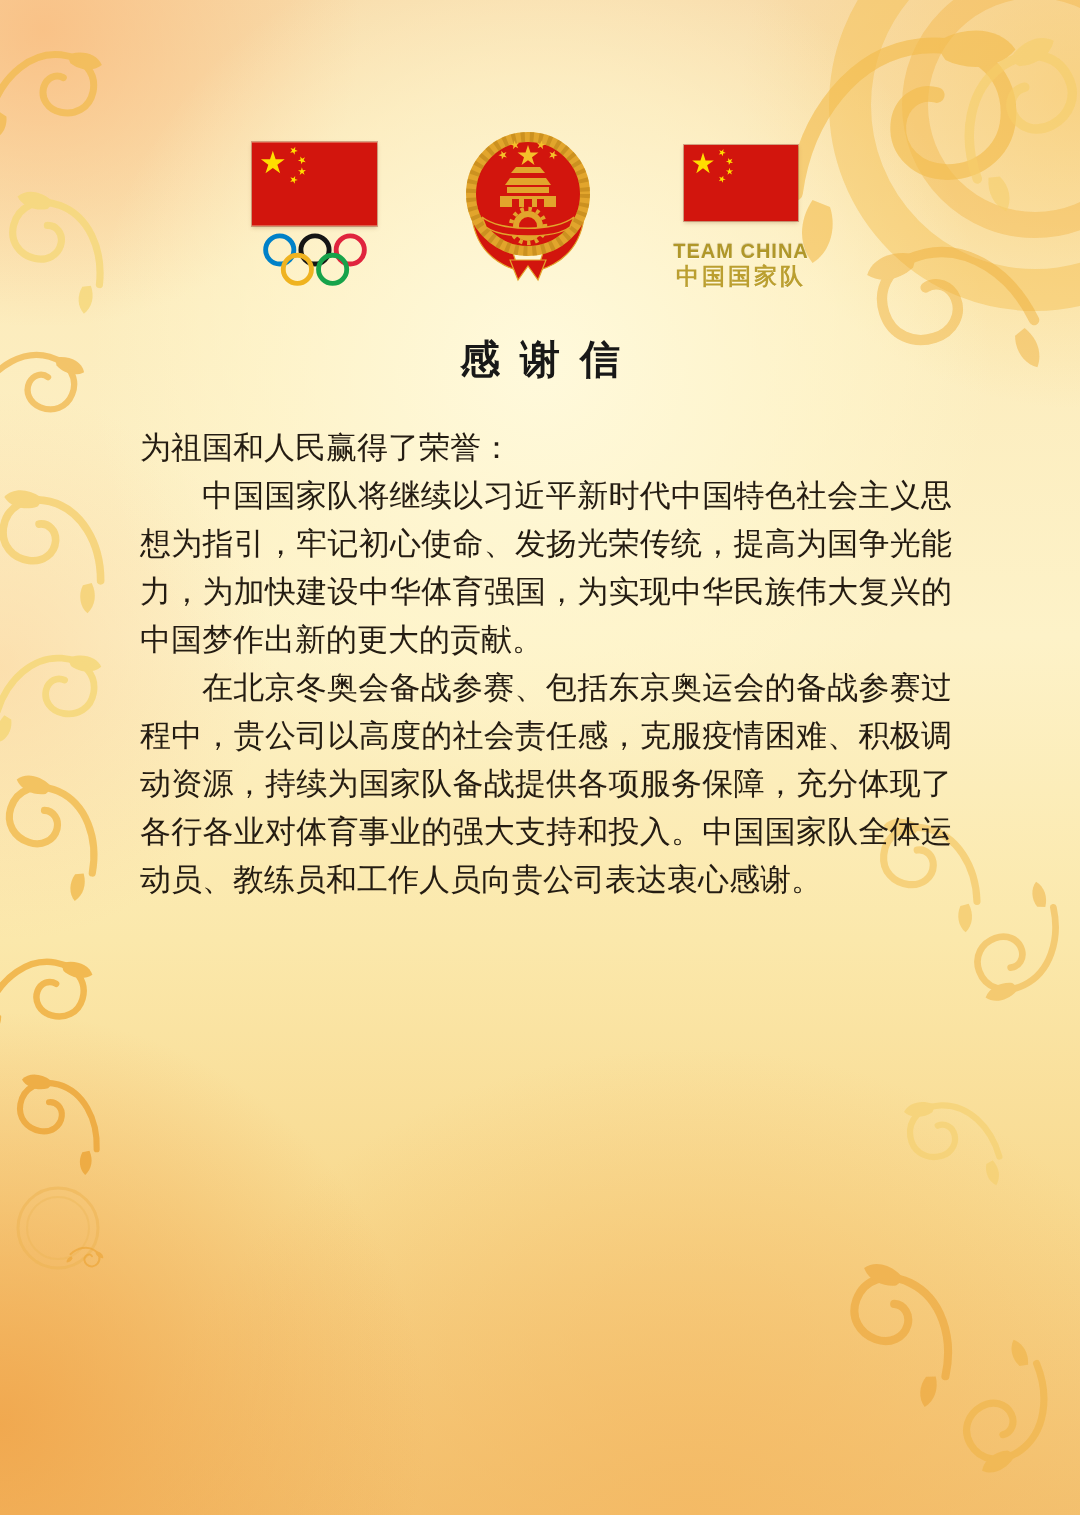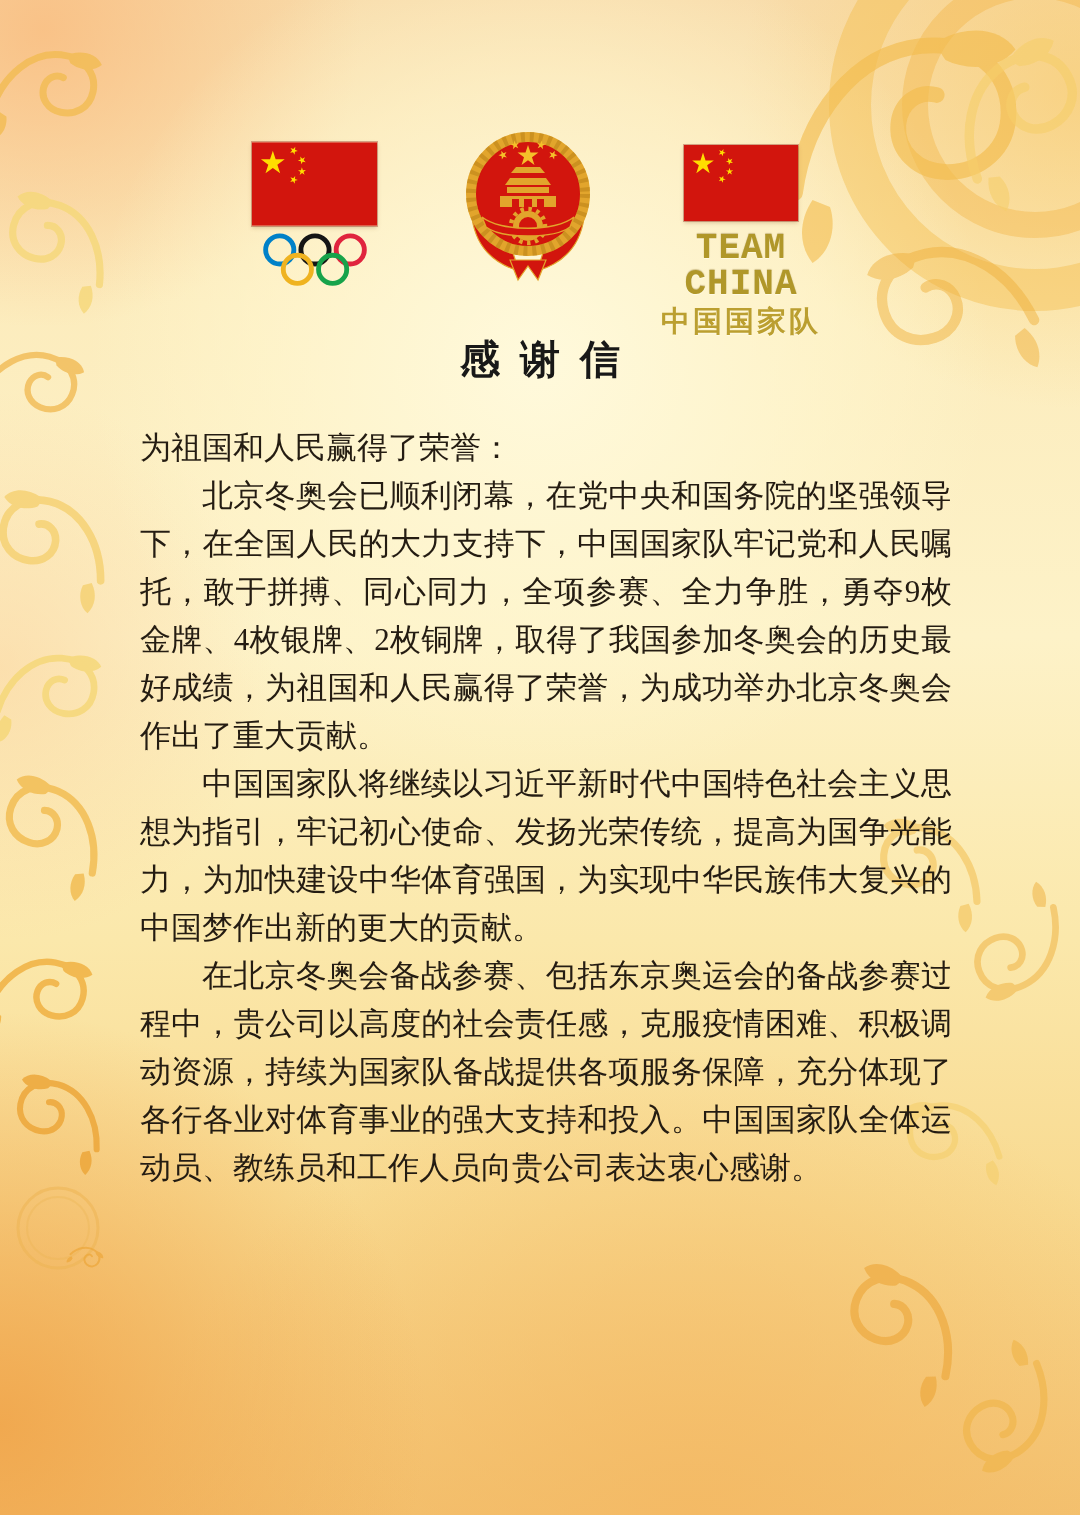--- a/index.html
+++ b/index.html
@@ -24,30 +24,30 @@
   .deco use{fill:none;}
 
   
   .coc{position:absolute;left:252px;top:142px;width:125px;}
   .flag{display:block;box-shadow:0 0 0 1px rgba(140,30,20,.35), 0 2px 4px rgba(120,70,20,.25);}
   .coc .rings{display:block;margin:7px auto 0 auto;}
   .national{position:absolute;left:462px;top:122px;}
   .teamchina{position:absolute;left:652px;top:145px;width:178px;text-align:center;}
   .teamchina .flag{margin:0 auto;}
   .tc-en{
-    margin-top:10px;
-    font-family:Liberation Mono, monospace;
-    font-weight:bold;font-size:36px;letter-spacing:1px;line-height:1;
+    margin-top:20px;
+    font-family:Liberation Sans, sans-serif;
+    font-weight:bold;font-size:20px;letter-spacing:1px;line-height:1;
     color:#b09729;
     text-shadow:0 1px 1px rgba(255,255,240,.65), 0 -1px 1px rgba(130,100,20,.35);
   }
   .tc-cn{
     margin-top:4px;
     font-family:"Liberation Sans","DejaVu Sans",sans-serif;
-    font-weight:bold;font-size:29px;letter-spacing:3px;line-height:1;
+    font-weight:bold;font-size:23px;letter-spacing:3px;line-height:1;
     color:#bb9f30;
     text-shadow:0 1px 1px rgba(255,255,240,.6);
   }
 
   
   .title{
     position:absolute;left:0;top:332px;width:100%;
     text-align:center;font-size:40px;font-weight:bold;color:#181818;
     letter-spacing:.5em;text-indent:.5em;
   }
@@ -167,19 +167,18 @@
       <use href="#st" transform="translate(10,9) scale(1) rotate(21)" fill="#ffde00"></use>
     </svg>
     <div class="tc-en">TEAM CHINA</div>
     <div class="tc-cn">中国国家队</div>
   </div>
 
   <div class="title">感谢信</div>
 
   <div class="body-text">
     <p class="salutation">为祖国和人民赢得了荣誉：</p>
-    <p>北京冬奥会已顺利闭幕，在党中央和国务院的坚强领导下，在全国人民的大力支持下，中国国家队牢记党和人民嘱托，敢于拼搏、同心同力，全项参赛、全力争胜，勇夺9枚金牌、4枚银牌、2枚铜牌，取得了我国参加冬奥会的历史最好成绩，为祖国和人民赢得了荣誉，为成功举办北京冬奥会作出了重大贡献。</p>
     <p>中国国家队将继续以习近平新时代中国特色社会主义思想为指引，牢记初心使命、发扬光荣传统，提高为国争光能力，为加快建设中华体育强国，为实现中华民族伟大复兴的中国梦作出新的更大的贡献。</p>
     <p>在北京冬奥会备战参赛、包括东京奥运会的备战参赛过程中，贵公司以高度的社会责任感，克服疫情困难、积极调动资源，持续为国家队备战提供各项服务保障，充分体现了各行各业对体育事业的强大支持和投入。中国国家队全体运动员、教练员和工作人员向贵公司表达衷心感谢。</p>
   </div>
 
 
 </div>
 
 </body></html>

